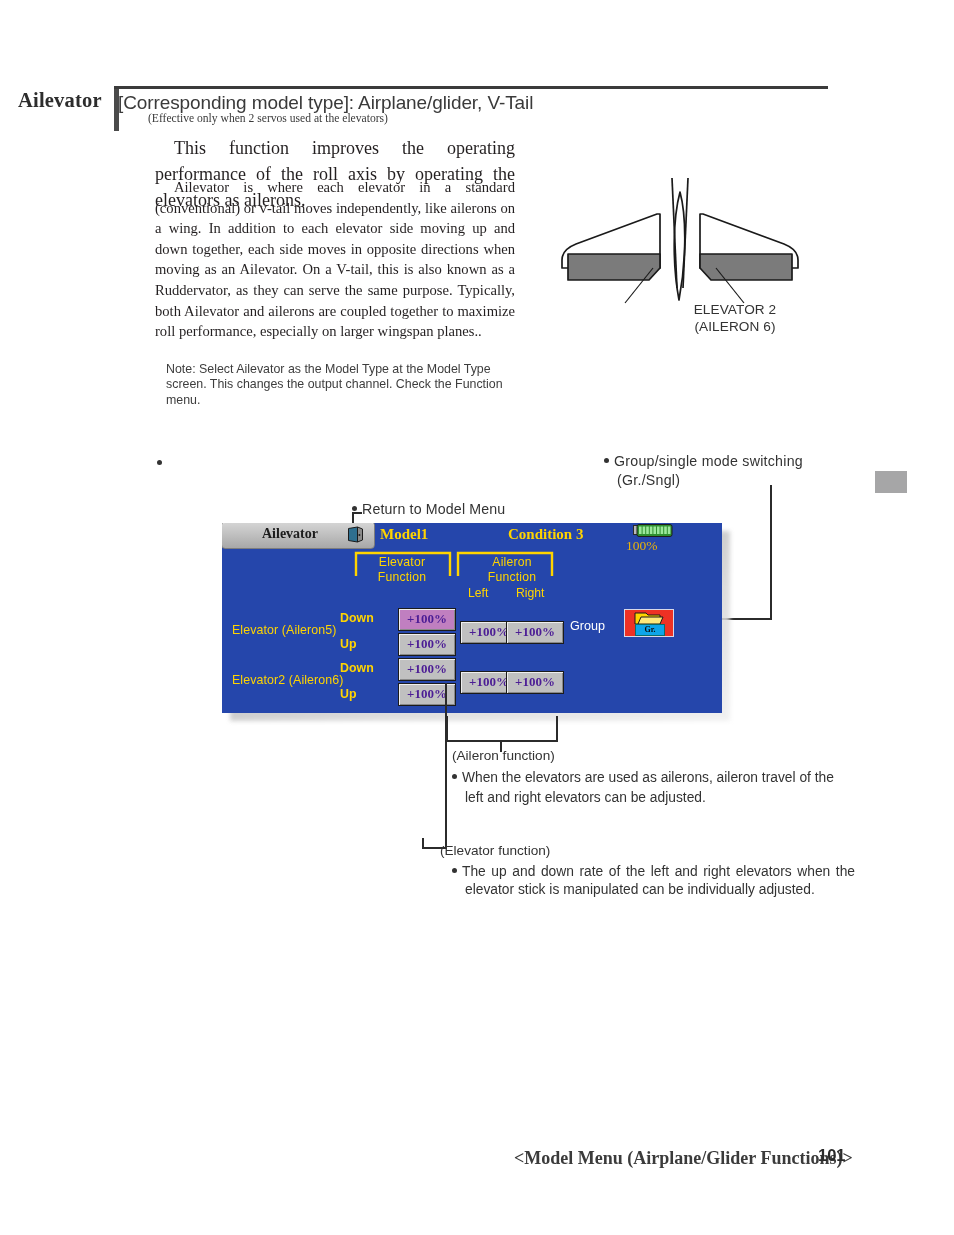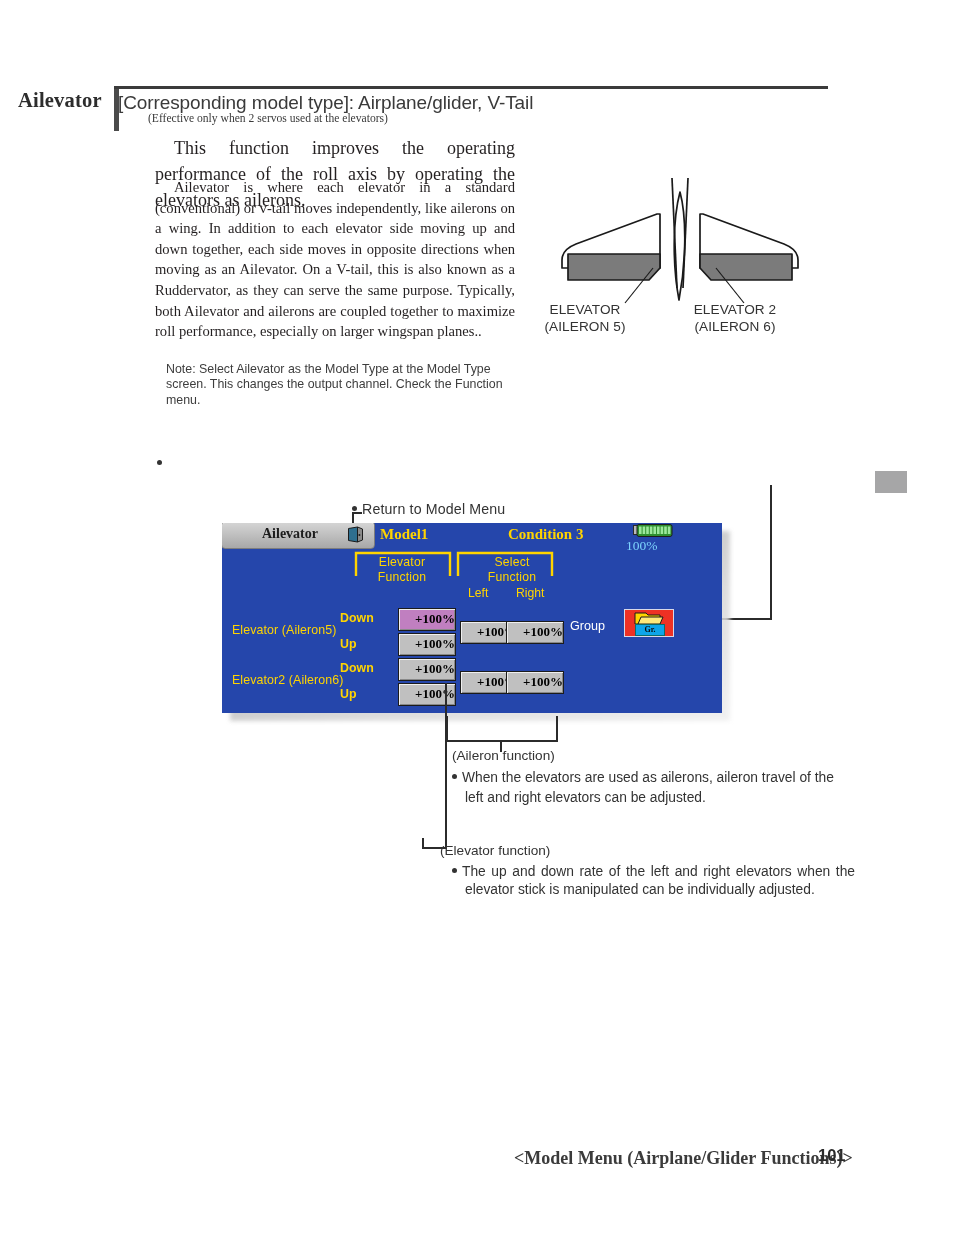--- a/index.html
+++ b/index.html
@@ -67,43 +67,43 @@
   #lcd-title{position:absolute;left:16px;top:4px;width:104px;text-align:center;
     font-family:"Liberation Serif",serif;font-weight:bold;font-size:14px;color:#1d1d1d;}
   #exit-icon{position:absolute;right:10px;top:4px;width:17px;height:17px;}
 
   #lcd-model{position:absolute;left:158px;top:3px;font-family:"Liberation Serif",serif;
     font-weight:bold;font-size:15px;color:#ffd400;}
   #lcd-cond{position:absolute;left:286px;top:3px;font-family:"Liberation Serif",serif;
     font-weight:bold;font-size:15px;color:#ffd400;}
   #batt{position:absolute;left:411px;top:1px;width:40px;height:13px;}
   #batt-pct{position:absolute;left:404px;top:15px;font-family:"Liberation Serif",serif;
-    font-size:13.5px;color:#7dd3fc;}
+    font-size:13.5px;color:#eab308;}
 
   
   .brk-lbl{position:absolute;font-size:12.2px;color:#ffd400;text-align:center;
     line-height:14.5px;letter-spacing:.2px;}
   #brk-elev{left:140px;top:32px;width:80px;}
   #brk-ail{left:250px;top:32px;width:80px;}
   .sub-lbl{position:absolute;font-size:12.2px;color:#ffd400;}
   #lbl-left{left:246px;top:63px;}
   #lbl-right{left:294px;top:63px;}
 
   .rowlbl{position:absolute;font-size:12.4px;color:#ffd400;letter-spacing:.1px;}
   #row1-lbl{left:10px;top:100px;}
   #row2-lbl{left:10px;top:150px;}
 
   .dirlbl{position:absolute;font-size:12.4px;color:#ffd400;font-weight:bold;}
   #d1{left:118px;top:88px;}  #u1{left:118px;top:114px;}
   #d2{left:118px;top:138px;} #u2{left:118px;top:164px;}
 
   .vbox{position:absolute;background:#c0c0c0;border:1px solid #1b1b1b;
     box-shadow:inset 1px 1px 0 #efefef,inset -1px -1px 0 #888;
-    font-family:"Liberation Serif",serif;font-weight:bold;font-size:13px;color:#000000;
-    text-align:right;line-height:20px;width:56px;height:21px;}
+    font-family:"Liberation Serif",serif;font-weight:bold;font-size:13px;color:#4c1d95;
+    text-align:center;line-height:20px;width:56px;height:21px;}
   .vbox.hl{background:#c07fc0;}
   #e1d{left:176px;top:85px;}  #e1u{left:176px;top:110px;}
   #e2d{left:176px;top:135px;} #e2u{left:176px;top:160px;}
   #a1l{left:238px;top:98px;}  #a1r{left:284px;top:98px;}
   #a2l{left:238px;top:148px;} #a2r{left:284px;top:148px;}
 
   #grp-lbl{position:absolute;left:348px;top:96px;font-size:12.6px;color:#ffffff;}
   #grp-btn{position:absolute;left:402px;top:86px;width:48px;height:26px;
     background:#ee3124;border:1px solid #d9d9e8;}
   #grp-btn .folder{position:absolute;left:9px;top:2px;width:30px;height:13px;}
@@ -168,33 +168,32 @@
 
       <path d="M160,24 C153,50 152,95 159,132 C166,95 167,50 160,24 Z" fill="#ffffff"></path>
 
       <path d="M152,10 L157,120"></path>
       <path d="M168,10 L163,120"></path>
 
       <path d="M133,100 L105,135" stroke-width="1.2"></path>
       <path d="M196,100 L224,135" stroke-width="1.2"></path>
     </g>
   </svg>
-  <div id="lab-elev1" class="fig-label">
-    <div>ELEVATOR</div>
-    <div>(AILERON 5)</div>
-  </div>
   <div id="lab-elev2" class="fig-label">
     <div>ELEVATOR 2</div>
     <div>(AILERON 6)</div>
   </div>
 
   <div id="b-touch" class="bullet-blk hang">
     <span class="dot"></span>
   </div>
 
+  <div id="b-group" class="bullet-blk hang">
+    <span class="dot"></span><span>Group/single mode switching (Gr./Sngl)</span>
+  </div>
 
   <div id="b-return">
     <span class="dot"></span><span>Return to Model Menu</span>
   </div>
 
   <div id="margin-tab"></div>
 
   <div class="ln" id="ld-return-v"></div>
   <div class="ln" id="ld-return-h"></div>
   <div class="ln" id="ld-group-h"></div>
@@ -231,21 +230,21 @@
           <rect x="34.8" y="2.5" width="2.6" height="7.5"></rect>
         </g>
       </svg>
       <div id="batt-pct">100%</div>
 
       <svg style="position:absolute;left:132px;top:28px;width:204px;height:26px;" viewBox="0 0 204 26">
         <path d="M2,25 L2,2 L96,2 L96,25" fill="none" stroke="#ffd400" stroke-width="2.4"></path>
         <path d="M104,25 L104,2 L198,2 L198,25" fill="none" stroke="#ffd400" stroke-width="2.4"></path>
       </svg>
       <div id="brk-elev" class="brk-lbl">Elevator Function</div>
-      <div id="brk-ail" class="brk-lbl">Select Function</div>
+      <div id="brk-ail" class="brk-lbl">Aileron Function</div>
 
       <div id="lbl-left" class="sub-lbl">Left</div>
       <div id="lbl-right" class="sub-lbl">Right</div>
 
       <div id="row1-lbl" class="rowlbl">Elevator  (Aileron5)</div>
       <div id="row2-lbl" class="rowlbl">Elevator2 (Aileron6)</div>
 
       <div id="d1" class="dirlbl">Down</div>
       <div id="u1" class="dirlbl">Up</div>
       <div id="d2" class="dirlbl">Down</div>

